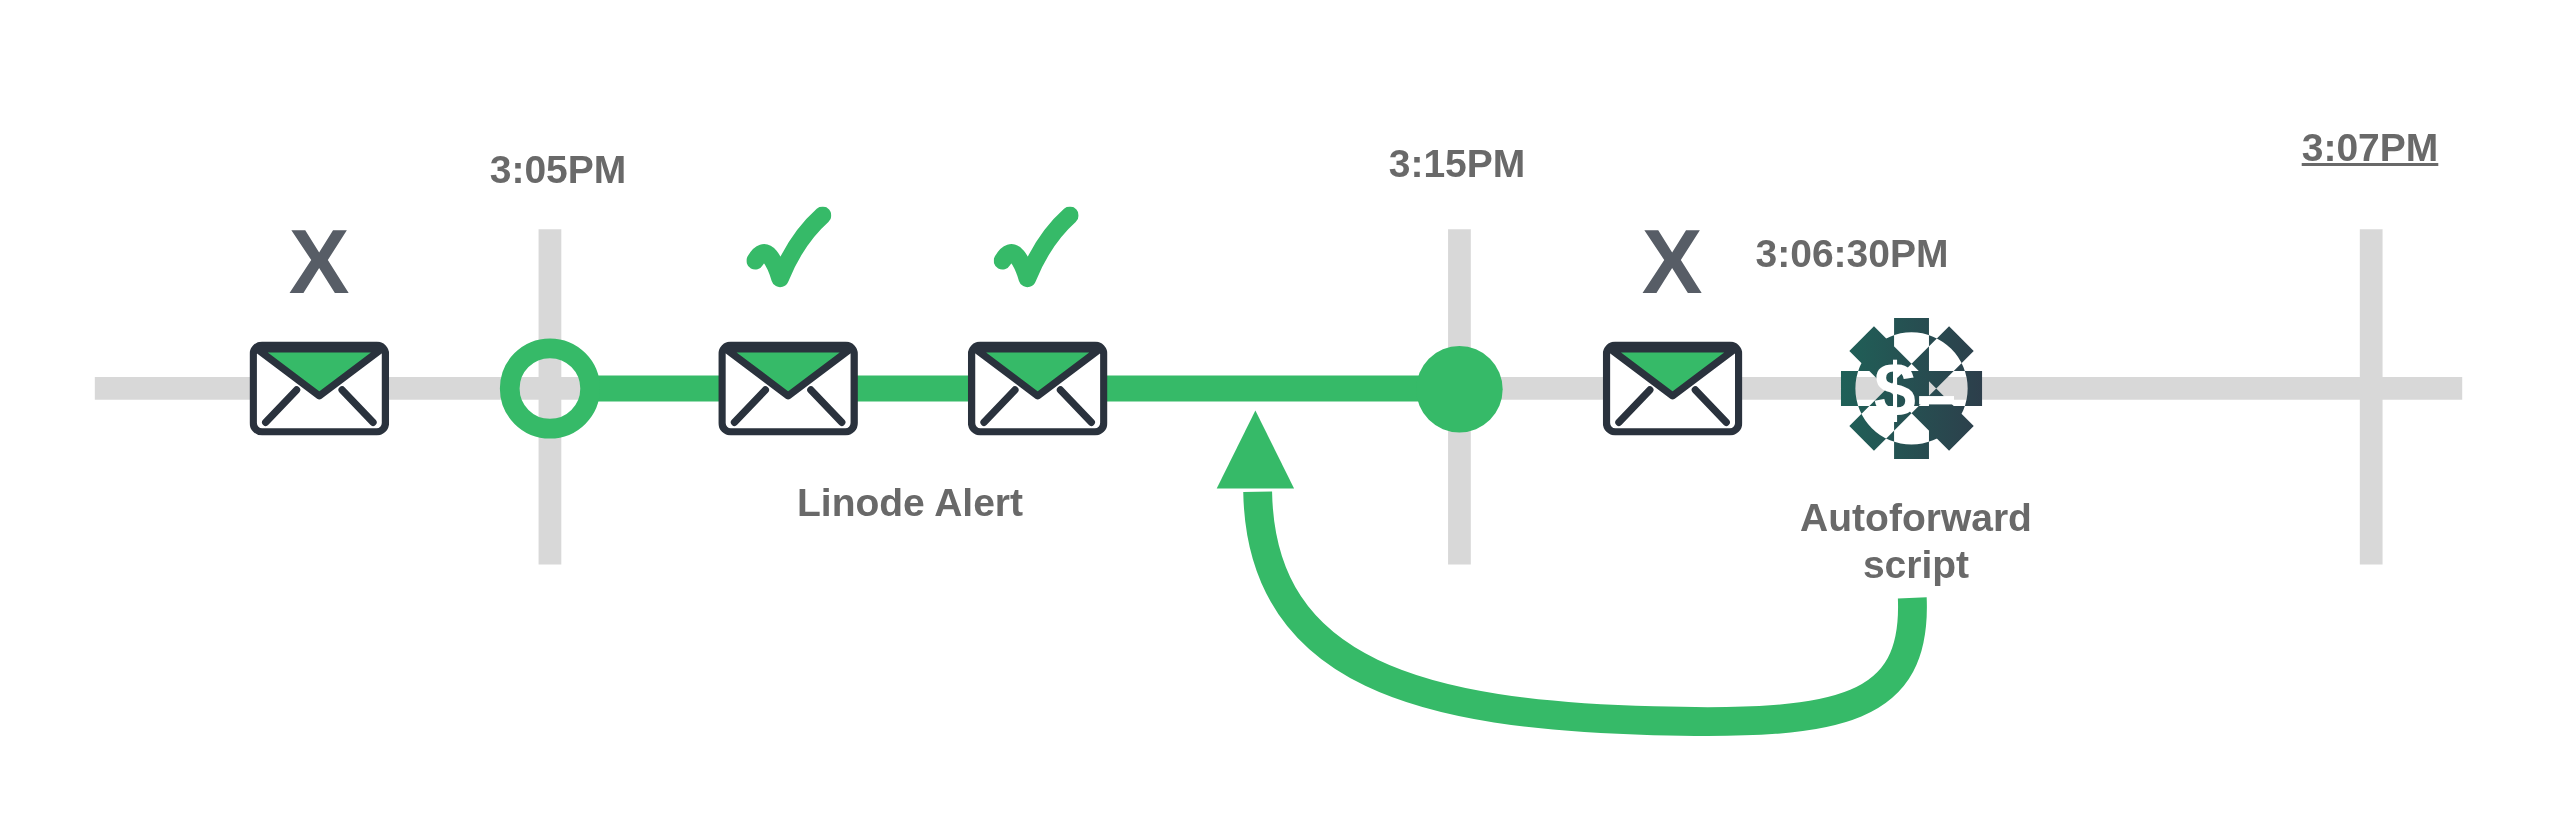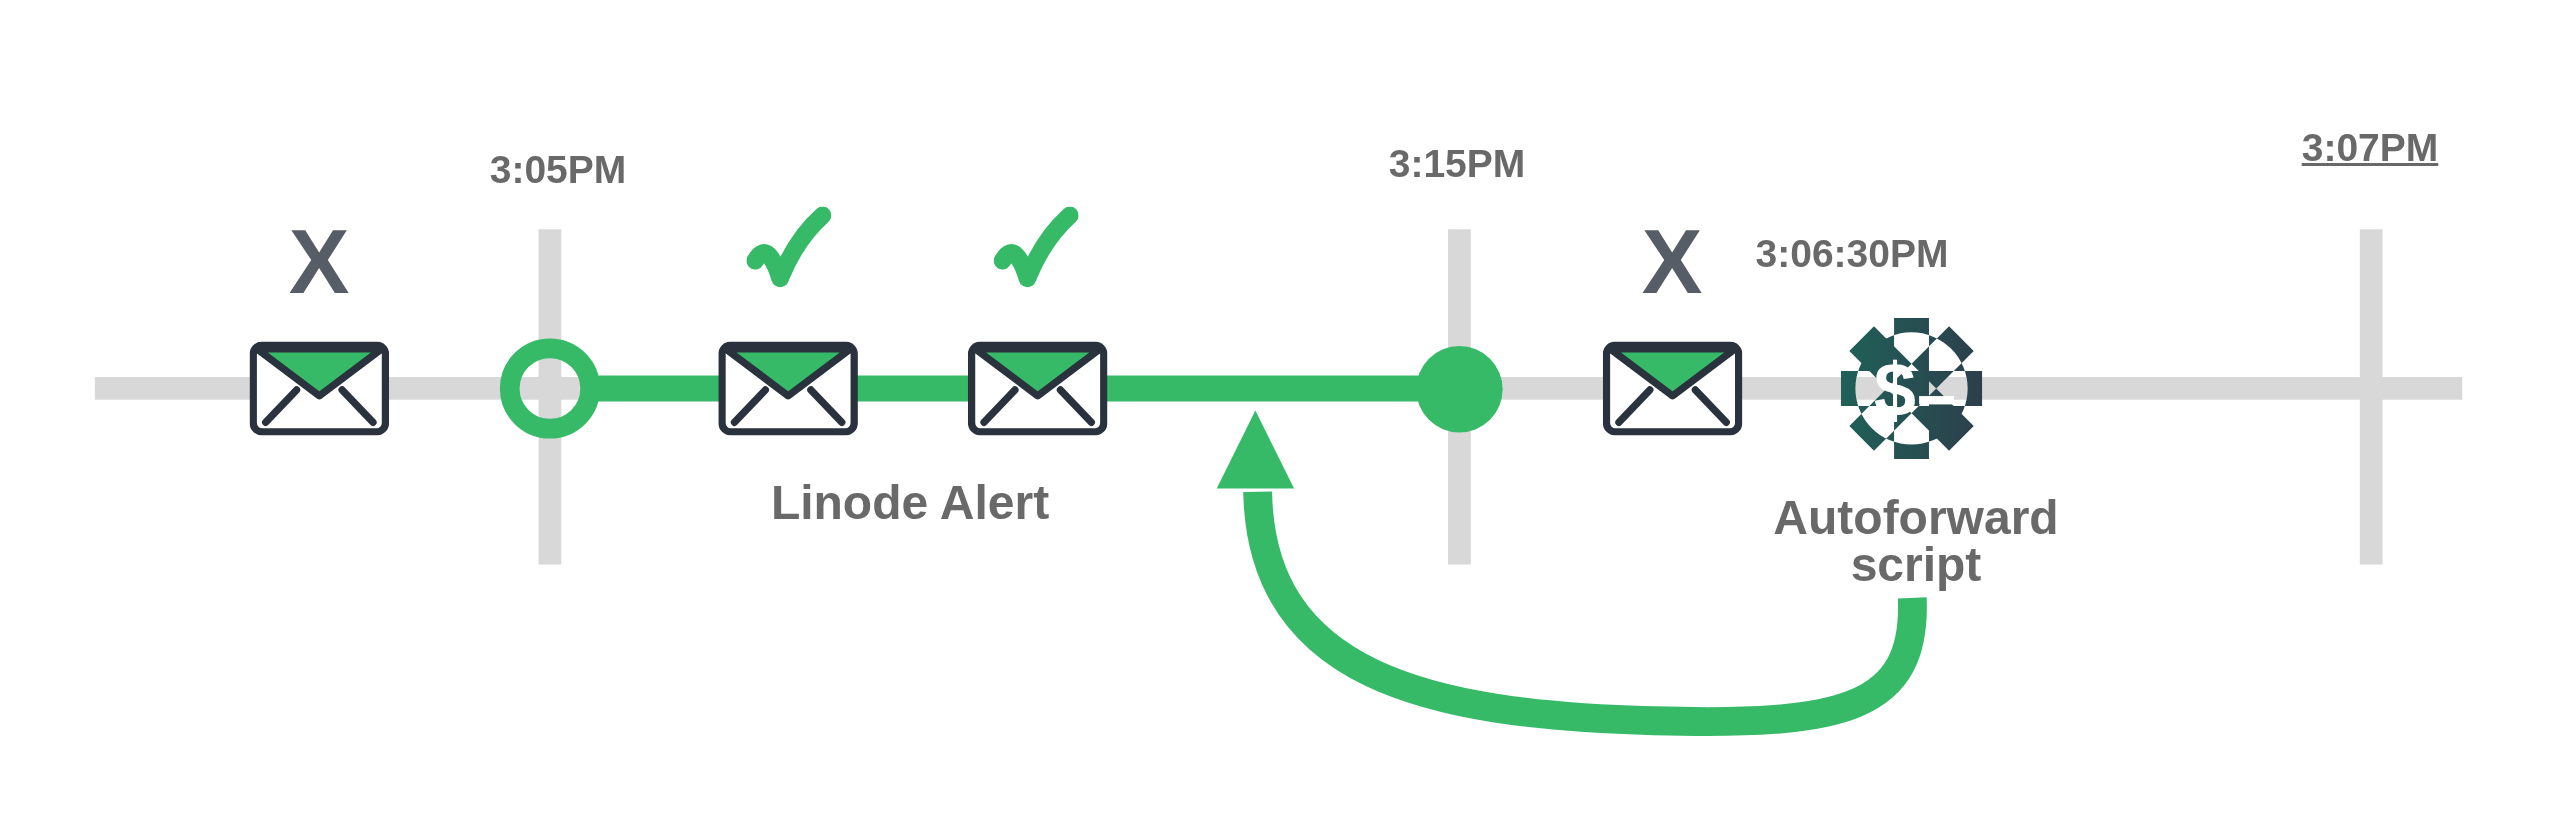--- a/index.html
+++ b/index.html
@@ -24,21 +24,21 @@
     font-weight:bold;
     font-size:39px;
     line-height:39px;
     color:var(--label-gray);
     white-space:nowrap;
   }
   .caption{
     position:absolute;
     transform:translateX(-50%);
     font-weight:bold;
-    font-size:48px;
+    font-size:39px;
     color:var(--label-gray);
     text-align:center;
     white-space:nowrap;
   }
   .caption .line{display:block;}
   .caption.alert .line{line-height:50px;}
   .caption.auto .line{line-height:47px;}
   .xmark{
     position:absolute;
     transform:translateX(-50%);

